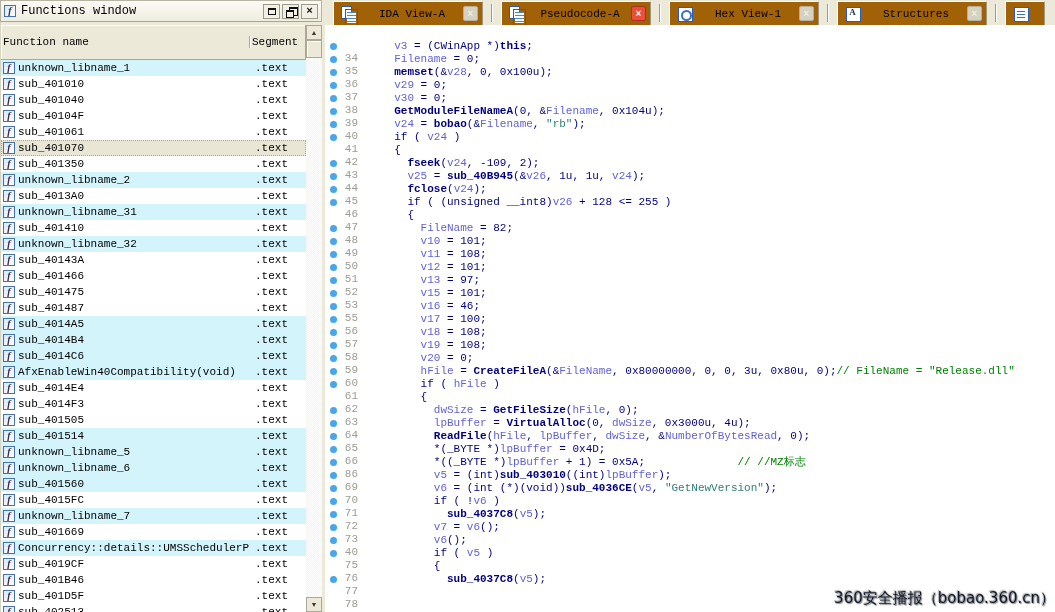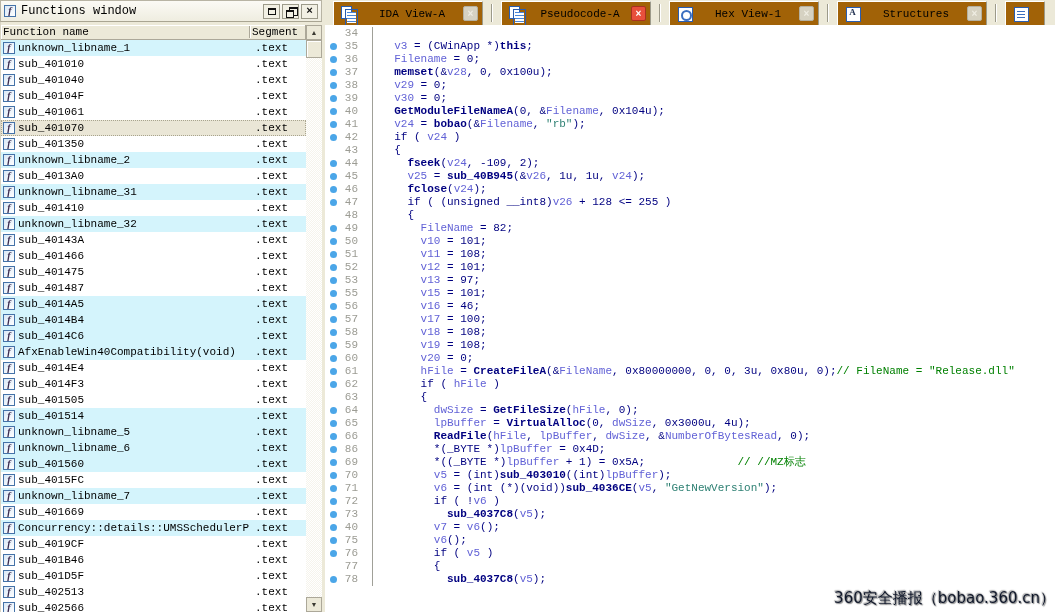--- a/index.html
+++ b/index.html
@@ -29,21 +29,21 @@
     font:bold 11px "Liberation Mono", monospace; color:#111; cursor:default;
   }
   .glyph-max { width:8px; height:7px; border:1px solid #111; border-top-width:2px; display:block; }
   .glyph-restore { position:relative; width:10px; height:9px; display:block; }
   .glyph-restore::before { content:""; position:absolute; left:3px; top:0; width:7px; height:6px; border:1px solid #111; border-top-width:2px; }
   .glyph-restore::after  { content:""; position:absolute; left:0; top:3px; width:6px; height:5px; border:1px solid #111; border-top-width:2px; background:#F2F0E4; }
 
   .fw-main { flex:1; display:flex; overflow:hidden; border-left:1px solid #D8D4C4; }
   .fw-list { flex:1; display:flex; flex-direction:column; overflow:hidden; background:#fff; margin-top:3px; }
   .fw-header {
-    height:15px; flex:none; display:flex; align-items:center;
+    height:35px; flex:none; display:flex; align-items:center;
     background:#ECE9D8;
     border-bottom:1px solid #ACA899; border-right:1px solid #ACA899;
     box-shadow:inset 1px 1px 0 #fff;
     font:11px "Liberation Mono", monospace; color:#000;
   }
   .col-name { flex:1; padding-left:2px; white-space:nowrap; overflow:hidden; }
   .col-seg  { width:56px; flex:none; padding-left:2px; border-left:1px solid #ACA899; box-shadow:inset 1px 0 0 #fff; white-space:nowrap; }
   .fw-rows { flex:1; overflow:hidden; }
   .fw-row { height:16px; display:flex; align-items:center; background:#fff; font:11px "Liberation Mono", monospace; color:#000; cursor:default; }
   .fw-row.lib { background:#D4F4FC; }
@@ -106,21 +106,21 @@
   .enums-icon::after  { content:""; position:absolute; left:4px; top:5px; width:8px; height:7px;
     background:repeating-linear-gradient(#3A6EC0 0 1px, transparent 1px 3px); }
 
   
   .code { flex:1; position:relative; background:#fff; overflow:hidden;
     font:11px "Liberation Mono", monospace; line-height:13px; }
   .code-lines { padding-top:2px; }
   .cl { display:flex; height:13px; }
   .cl-dot { width:16px; flex:none; position:relative; }
   .cl-dot i { position:absolute; left:5px; top:3px; width:7px; height:7px; border-radius:50%; background:#4BA6E8; }
-  .cl-num { width:32px; flex:none; text-align:right; padding-right:14px; color:#9C9C94; border-right:1px solid #A0A098; }
+  .cl-num { width:32px; flex:none; text-align:right; padding-right:14px; color:#9C9C94; border-right:1px solid #A0A098;margin-top:25px; }
   .cl-code { white-space:pre; padding-left:8px; color:#000080; }
   .tp { color:#000080; }
   .tv { color:#6161D6; }
   .tf { color:#000080; font-weight:bold; }
   .ts { color:#2E8073; }
   .tc { color:#008000; }
 
   .watermark {
     position:absolute; right:0; bottom:4px;
     font:15px "DejaVu Sans", sans-serif; color:#0f172a;

